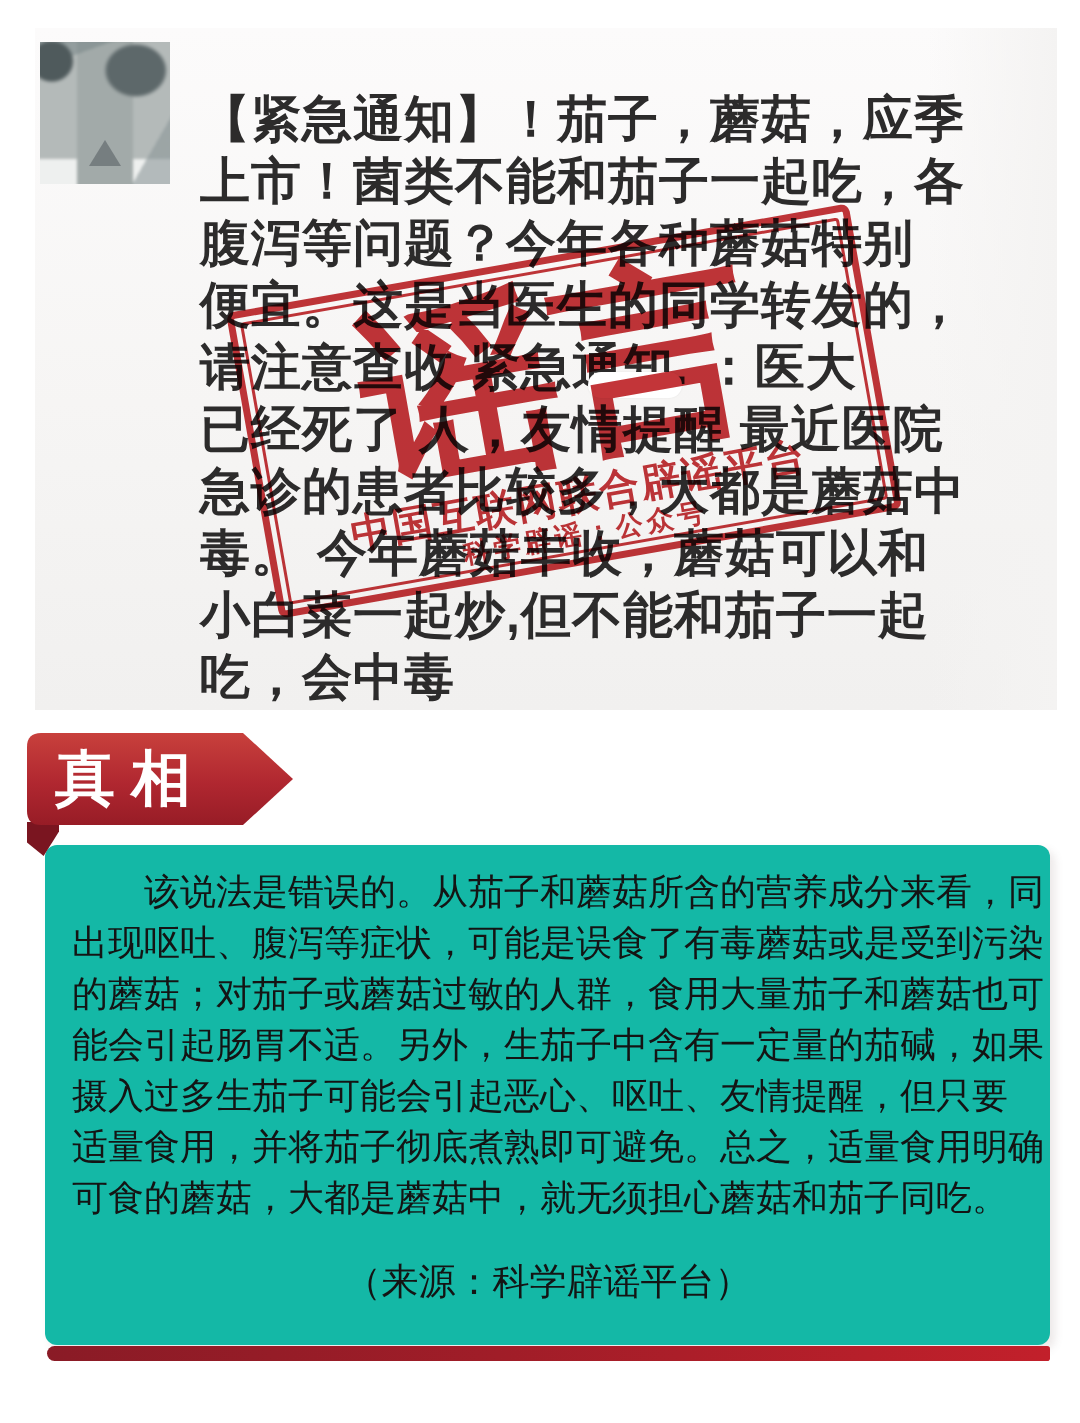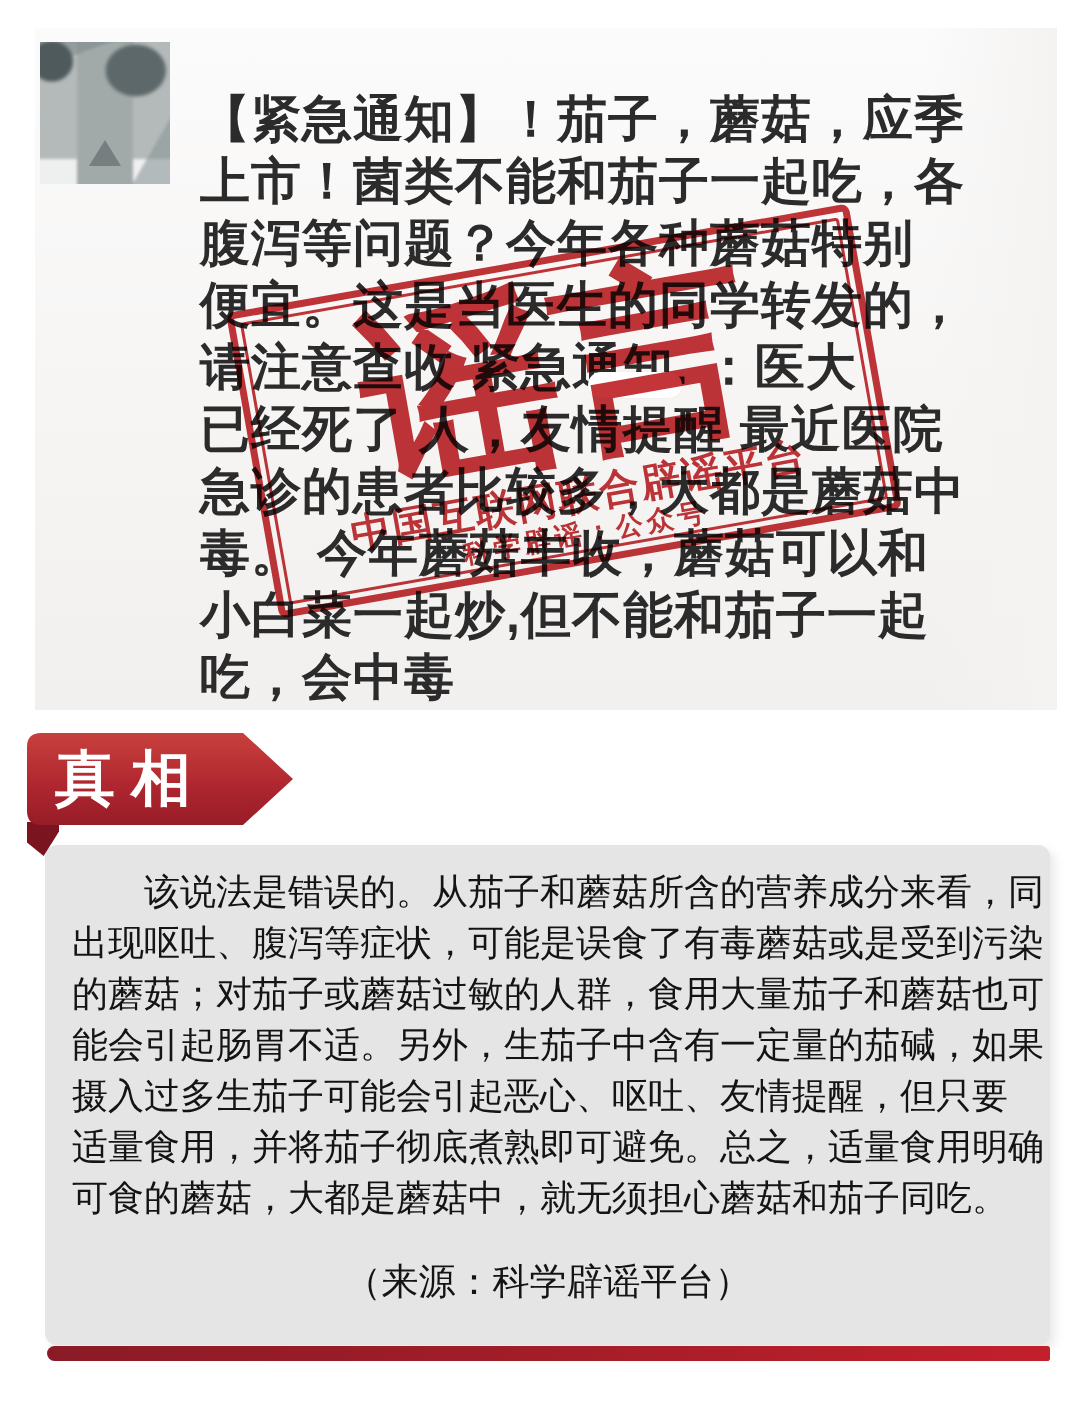--- a/index.html
+++ b/index.html
@@ -43,21 +43,21 @@
   .stamp-inner{position:absolute;inset:5px;border:3px solid currentColor;border-radius:4px;
        display:flex;flex-direction:column;align-items:center;justify-content:flex-start;}
   .stamp-main{display:flex;justify-content:center;gap:50px;margin-top:2px;
        font-family:"Liberation Sans",sans-serif;font-weight:900;
        font-size:196px;line-height:200px;}
   .stamp-org{font-weight:800;font-size:40px;line-height:46px;letter-spacing:2px;white-space:nowrap;}
   .stamp-sub{font-weight:700;font-size:27px;line-height:32px;letter-spacing:4px;white-space:nowrap;}
 
   
   .truth-box{position:absolute;left:45px;top:845px;width:1005px;height:500px;
-       background:#e5e5e5;border-radius:12px;z-index:2;
+       background:#14b8a6;border-radius:12px;z-index:2;
        box-shadow:5px 5px 8px rgba(120,90,90,.14);}
   .truth-text{position:absolute;left:27px;right:16px;top:22px;color:#141414;
        font-family:"Liberation Serif",serif;font-size:36px;line-height:51px;}
   .truth-text div{white-space:nowrap;}
   .truth-text .indent{text-indent:2em;}
   .truth-source{margin-top:32px;text-align:center;white-space:nowrap;
        padding-right:10px;font-size:37px;}
 
   .ribbon{position:absolute;left:27px;top:733px;width:266px;height:92px;z-index:4;
        background:linear-gradient(180deg,#c8403c 0%,#b02730 55%,#971c26 100%);

